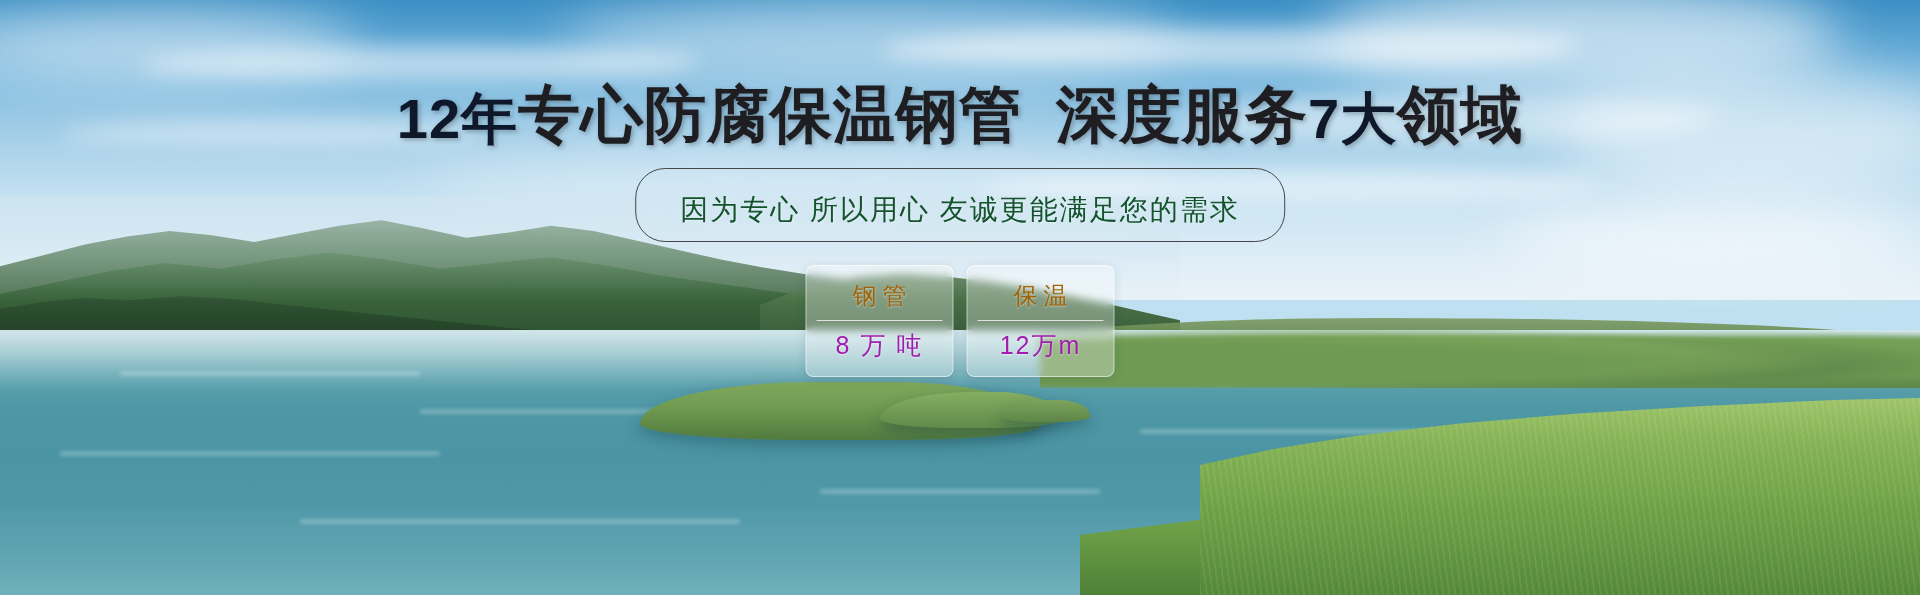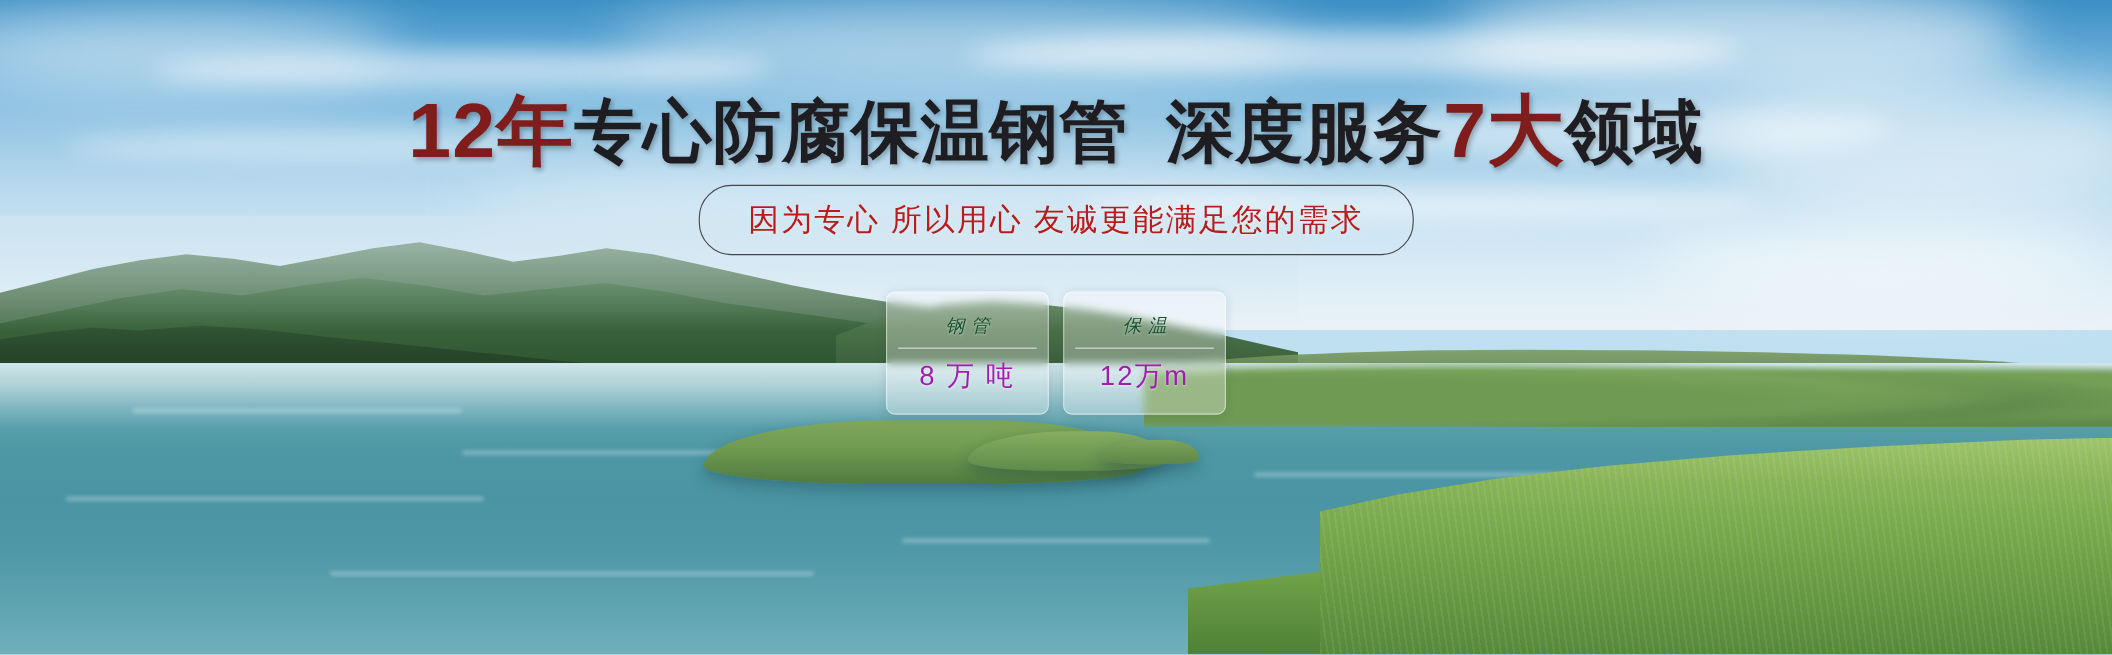--- a/index.html
+++ b/index.html
@@ -142,54 +142,53 @@
   .headline{
     position:absolute;top:84px;left:0;width:1920px;
     text-align:center;
     font-size:62px;line-height:1;
     font-weight:bold;
     letter-spacing:1px;
     white-space:nowrap;
     text-shadow:2px 2px 5px rgba(0,0,0,.28);
   }
   .hl-dark{color:#1e1e22;text-align:center;}
-  .hl-red{color:#7f1d1d;font-size:70px;vertical-align:-2px;}
+  .hl-red{color:#0f172a;font-size:56px;vertical-align:-2px;}
   .hl-gap{display:inline-block;width:34px;}
 
   
   .pill{
     position:absolute;top:168px;left:50%;transform:translateX(-50%);
-    padding:12px 44px 12px;
+    padding:22px 44px 12px;
     border:1.5px solid #45464a;
     border-radius:30px;
-    font-size:28px;color:#b91c1c;
+    font-size:28px;color:#14532d;
     letter-spacing:2px;white-space:nowrap;
     text-shadow:1px 1px 3px rgba(255,255,255,.35);
   }
 
   
   .cards{
     position:absolute;top:265px;left:50%;transform:translateX(-50%);
     display:flex;gap:13px;
   }
   .card{
     width:146px;height:110px;
     border-radius:8px;
     background:rgba(255,255,255,.30);
     border:1px solid rgba(255,255,255,.55);
     backdrop-filter:blur(4px);
     display:flex;flex-direction:column;
     align-items:center;justify-content:center;
     box-shadow:0 2px 10px rgba(30,60,70,.14);
   }
   .card-title{
-    color:#14532d;font-size:17px;letter-spacing:6px;
+    color:#a16207;font-size:24px;letter-spacing:6px;
     padding-left:6px;margin-bottom:4px;
     text-shadow:0 1px 2px rgba(255,255,255,.5);
-    font-style:italic;
   }
   .card-sep{
     width:86%;height:1px;background:rgba(255,255,255,.75);margin:4px 0 8px;
   }
   .card-value{
     color:#a21caf;font-size:25px;letter-spacing:2px;
     text-shadow:0 1px 2px rgba(255,255,255,.5);
   }
   .card-value sup{font-size:15px;vertical-align:super;letter-spacing:0;}
 </style>

